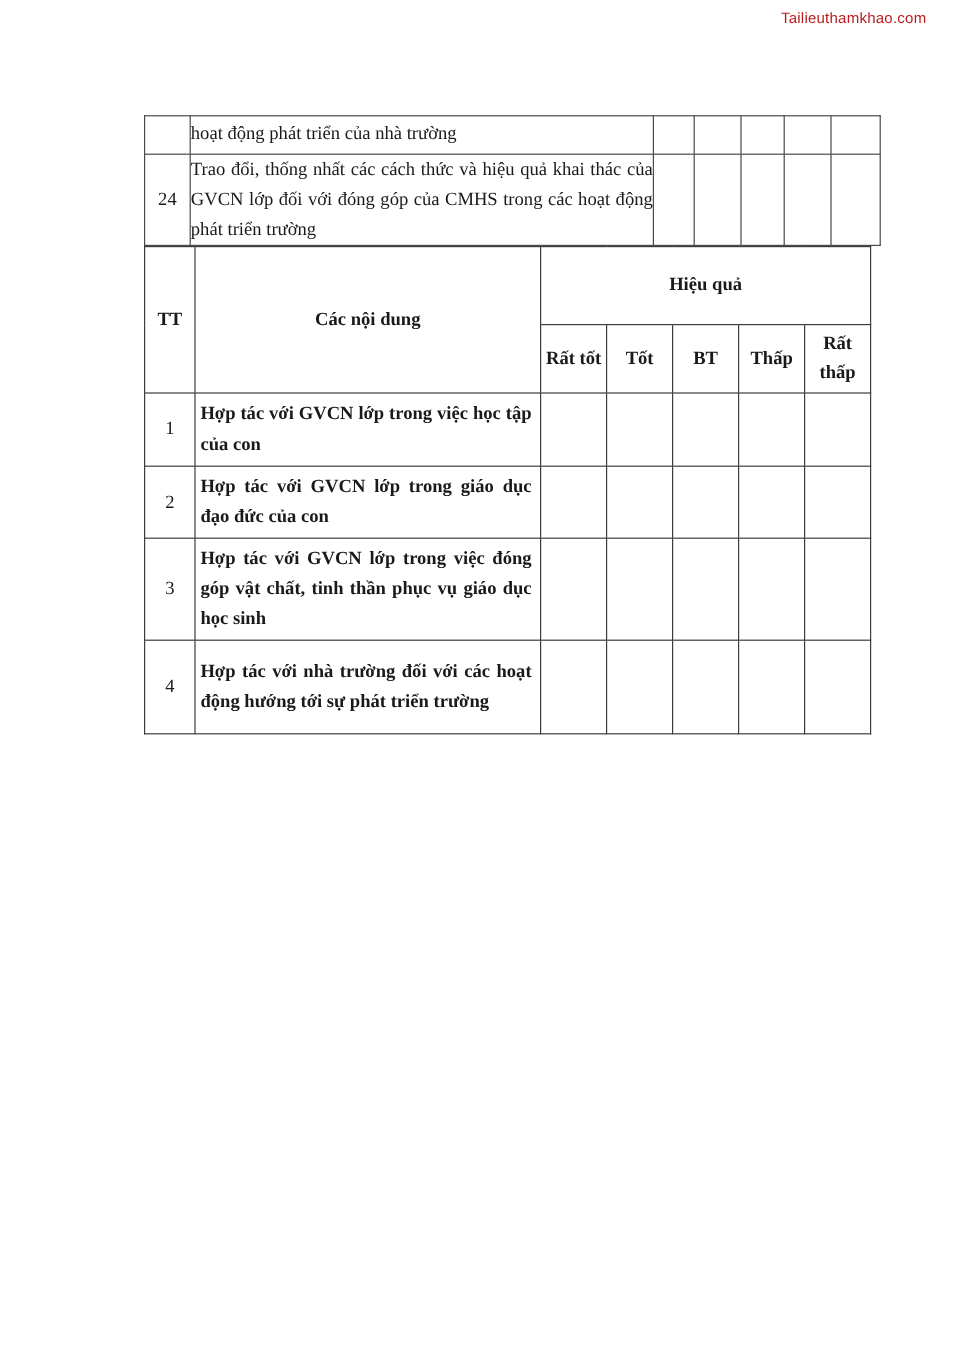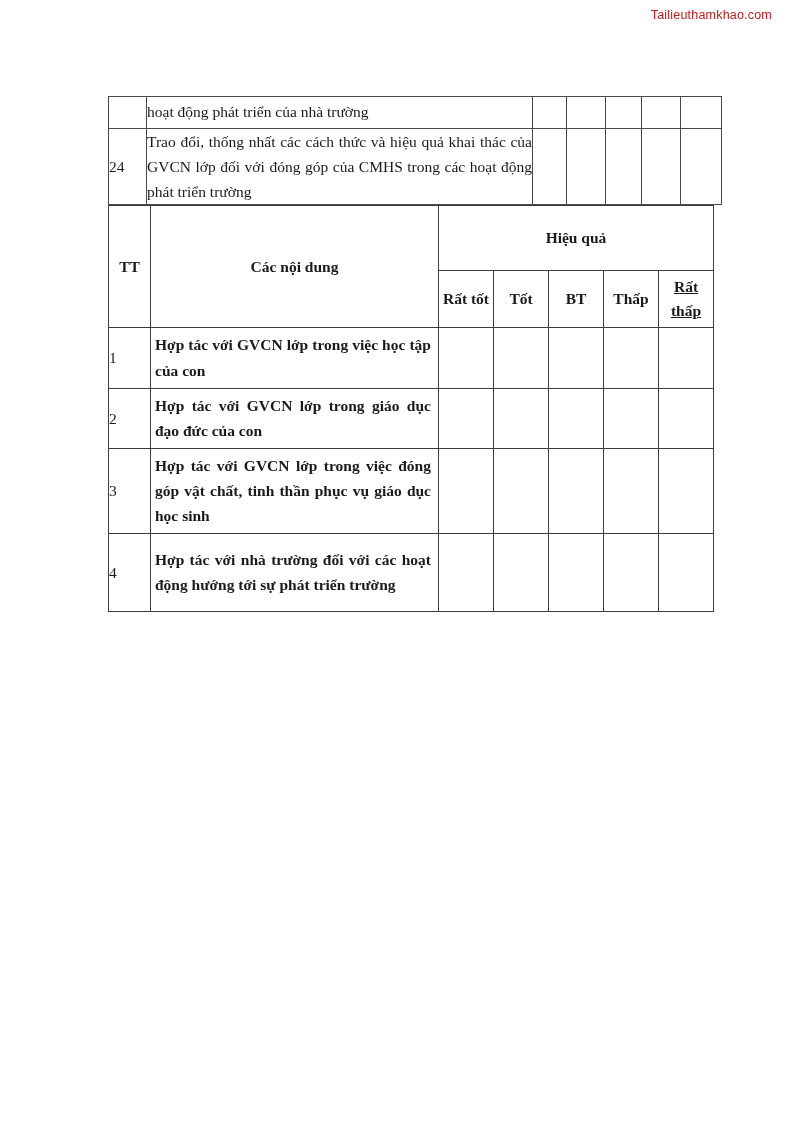--- a/index.html
+++ b/index.html
@@ -24,21 +24,21 @@
     font-family: "Liberation Sans", sans-serif;
     font-size: 12.5px;
     letter-spacing: 0.2px;
     color: #b91c1c;
     user-select: none;
   }
 
   
   .page {
     position: absolute;
-    left: 108px;
+    left: 120px;
     top: 96px;
     width: 656px;
   }
 
   
   table.doc-table {
     border-collapse: collapse;
     table-layout: fixed;
     width: 606px;
     font-size: 15.5px;
@@ -47,21 +47,21 @@
   table.doc-table td,
   table.doc-table th {
     border: 1px solid #4a4a4a;
     padding: 0;
     vertical-align: middle;
     font-weight: normal;
   }
 
   
   .c-num {
-    text-align: left;
+    text-align: center;
     vertical-align: middle;
     font-size: 15.5px;
   }
   .c-text {
     text-align: justify;
     text-align-last: left;
     padding: 3px 7px 4px 8px;
     vertical-align: middle;
     hyphens: none;
   }
@@ -104,21 +104,21 @@
   
   #table-effectiveness { width: 606px; }
   #table-effectiveness th,
   #table-effectiveness td { border: 1px solid #3d3d3d; }
   #table-effectiveness .h-tt      { width: 37px; }
   #table-effectiveness .h-content { width: 283px; }
   #table-effectiveness .h-s1      { width: 59px; }
   #table-effectiveness .h-s2      { width: 53px; margin-top: 48px; }
   #table-effectiveness .h-s3      { width: 56px; }
   #table-effectiveness .h-s4      { width: 58px; }
-  #table-effectiveness .h-s5      { width: 60px; text-decoration: underline; }
+  #table-effectiveness .h-s5      { width: 60px; }
 
   #table-effectiveness th {
     font-weight: bold;
     text-align: center;
     vertical-align: middle;
     font-size: 15.5px;
     line-height: 1.6;
     padding: 17px 2px;
   }
   #table-effectiveness th.grp {

